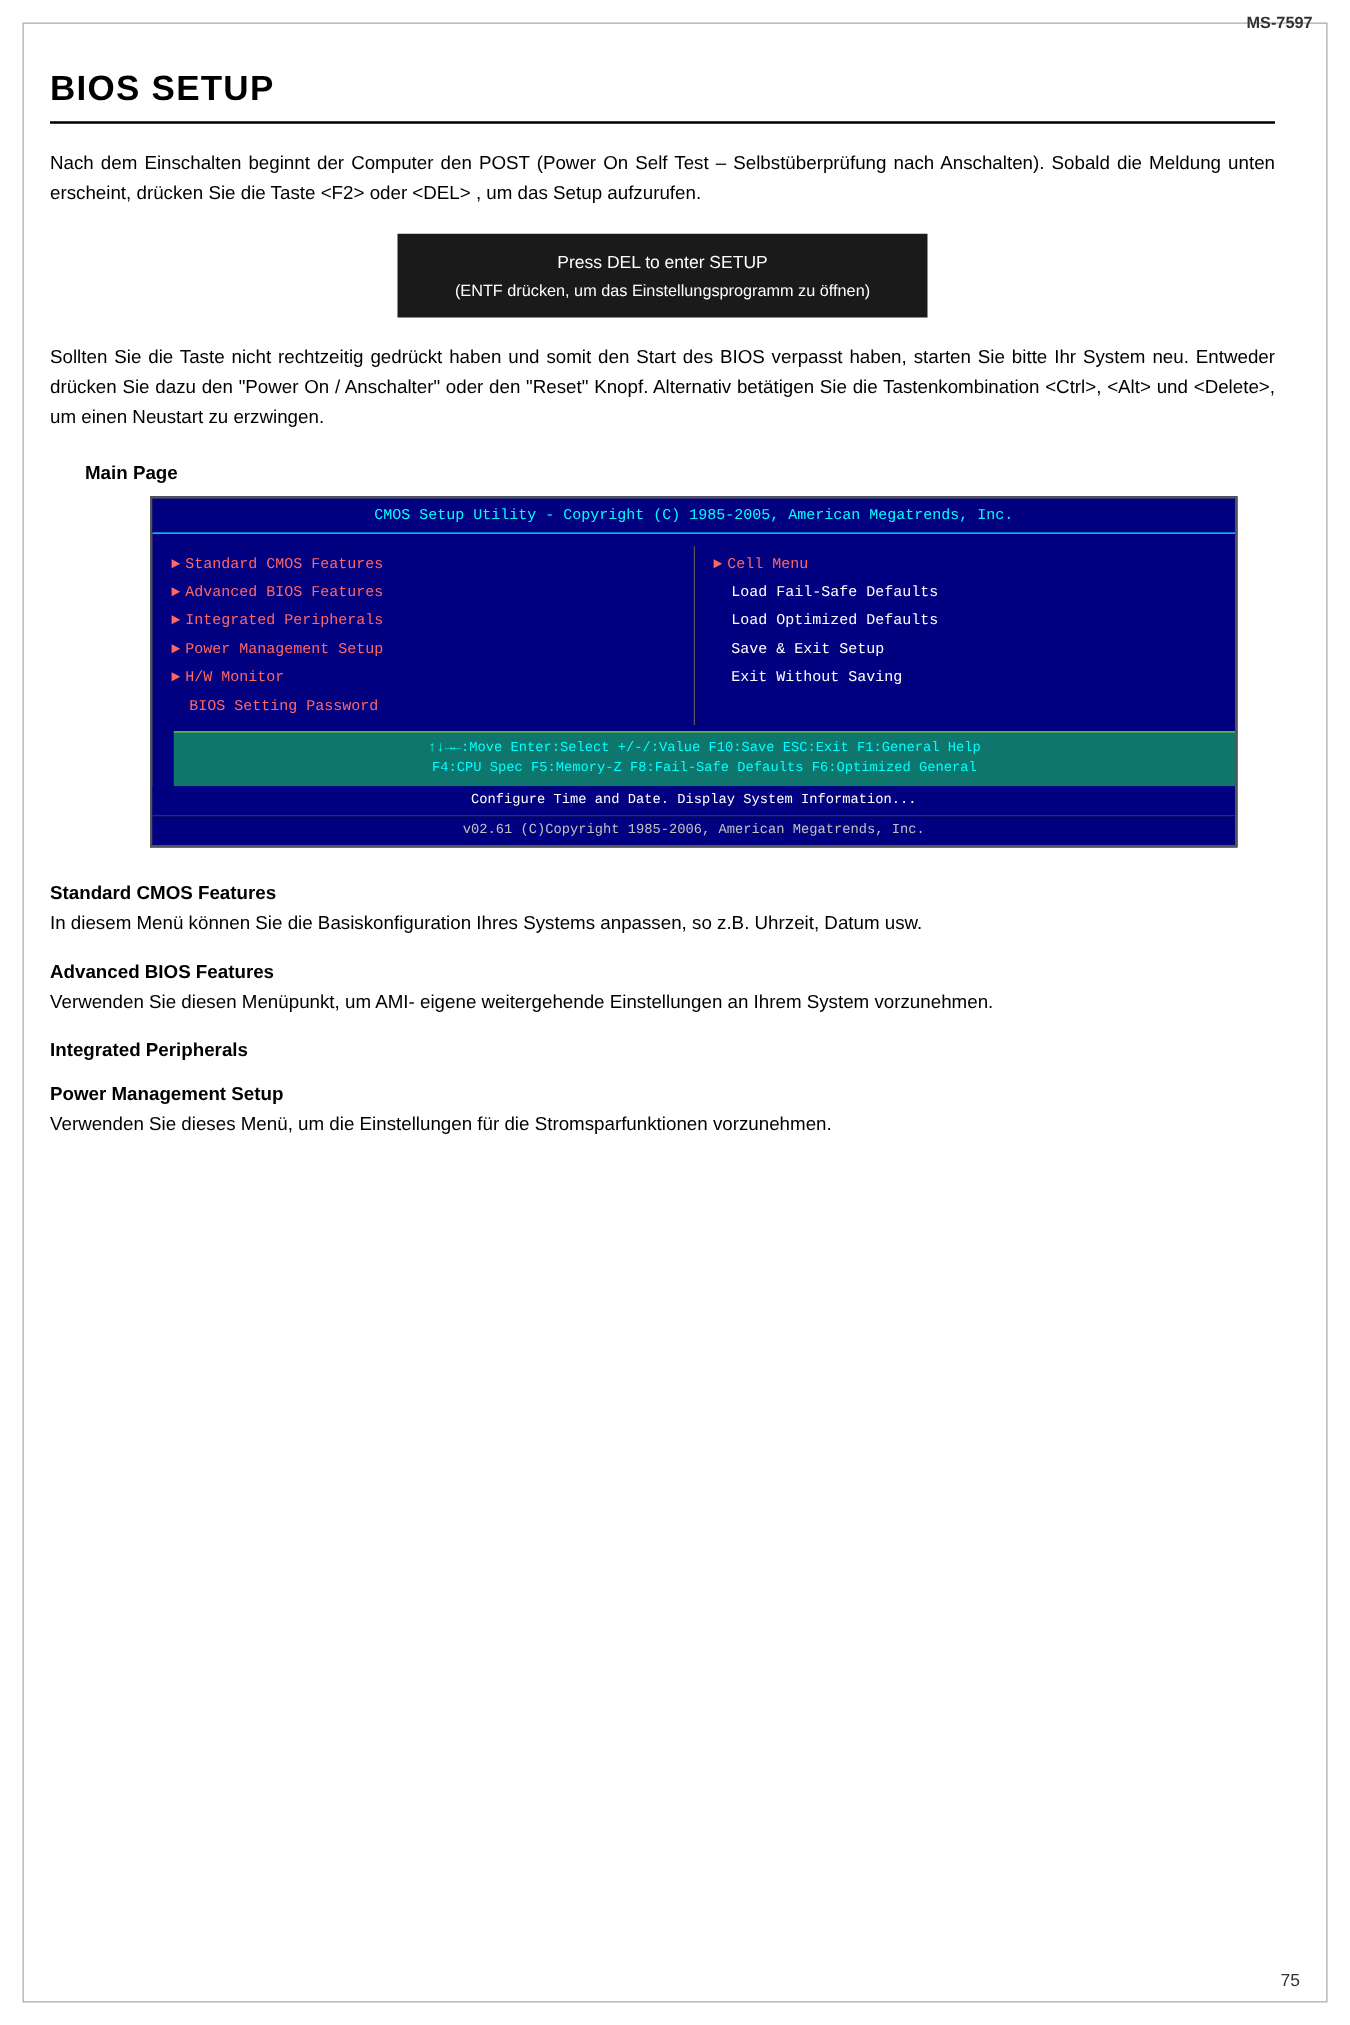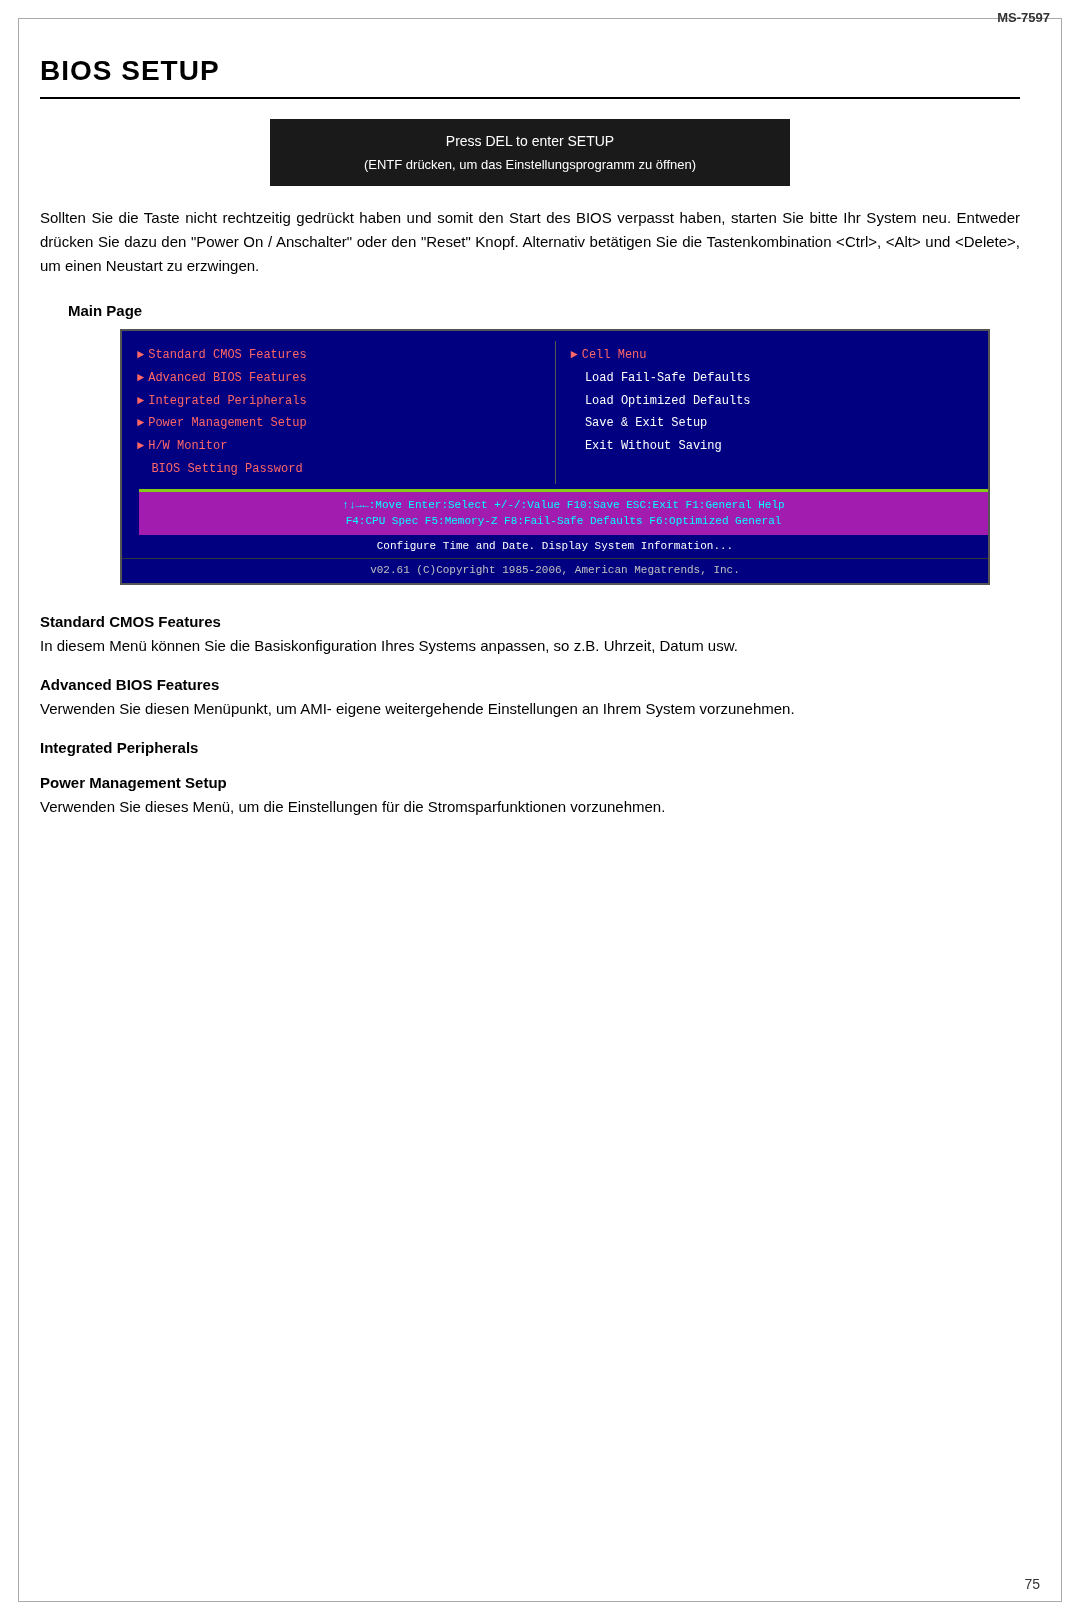--- a/index.html
+++ b/index.html
@@ -54,21 +54,21 @@
       font-size: 15px;
       line-height: 1.6;
       text-align: justify;
       margin-bottom: 20px;
     }
 
     .bios-prompt-box {
       background: #1a1a1a;
       color: #ffffff;
       margin: 0 auto 20px auto;
-      width: 520px;
+      width: 424px;
       padding: 14px 20px;
       text-align: center;
     }
 
     .bios-prompt-line1 {
       font-size: 14px;
       margin-bottom: 8px;
       color: #fff;
     }
 
@@ -158,26 +158,26 @@
       gap: 4px;
     }
 
     .bios-right-item-plain {
       color: #ffffff;
       margin: 6px 0;
       font-size: 12px;
     }
 
     .bios-footer-bar {
-      background: #a21caf;
+      background: #0f766e;
       color: #00ffff;
       text-align: center;
       padding: 5px 8px;
       font-size: 11px;
-      border-top: 3px solid #84cc16;
+      border-top: 1px solid #84cc16;
       line-height: 1.5;
       margin-left: 17px;
     }
 
     .bios-info-bar {
       background: #000080;
       color: #ffffff;
       text-align: center;
       padding: 4px 8px;
       font-size: 11px;
@@ -222,31 +222,33 @@
 
 <div class="page-border"></div>
 
 <span class="model-number">MS-7597</span>
 
 <div class="content">
 
   <h1 class="page-title">BIOS SETUP</h1>
   <hr class="title-underline">
 
+  <p class="intro-text">Nach dem Einschalten beginnt der Computer den POST (Power On Self Test – Selbstüberprüfung nach Anschalten). Sobald die Meldung unten erscheint, drücken Sie die Taste &lt;F2&gt; oder &lt;DEL&gt; , um das Setup aufzurufen.</p>
 
   <div class="bios-prompt-box">
     <div class="bios-prompt-line1">Press DEL to enter SETUP</div>
     <div class="bios-prompt-line2">(ENTF drücken, um das Einstellungsprogramm zu öffnen)</div>
   </div>
 
   <p class="continuation-text">Sollten Sie die Taste nicht rechtzeitig gedrückt haben und somit den Start des BIOS verpasst haben, starten Sie bitte Ihr System neu. Entweder drücken Sie dazu den "Power On / Anschalter" oder den "Reset" Knopf. Alternativ betätigen Sie die Tastenkombination &lt;Ctrl&gt;, &lt;Alt&gt; und &lt;Delete&gt;, um einen Neustart zu erzwingen.</p>
 
   <div class="section-heading">Main Page</div>
 
   <div class="bios-screen">
+    <div class="bios-title-bar">CMOS Setup Utility - Copyright (C) 1985-2005, American Megatrends, Inc.</div>
 
     <div class="bios-main">
       <div class="bios-left">
         <div class="bios-menu-item">
           <span class="arrow">►</span>
           <span>Standard CMOS Features</span>
         </div>
         <div class="bios-menu-item">
           <span class="arrow">►</span>
           <span>Advanced BIOS Features</span>

